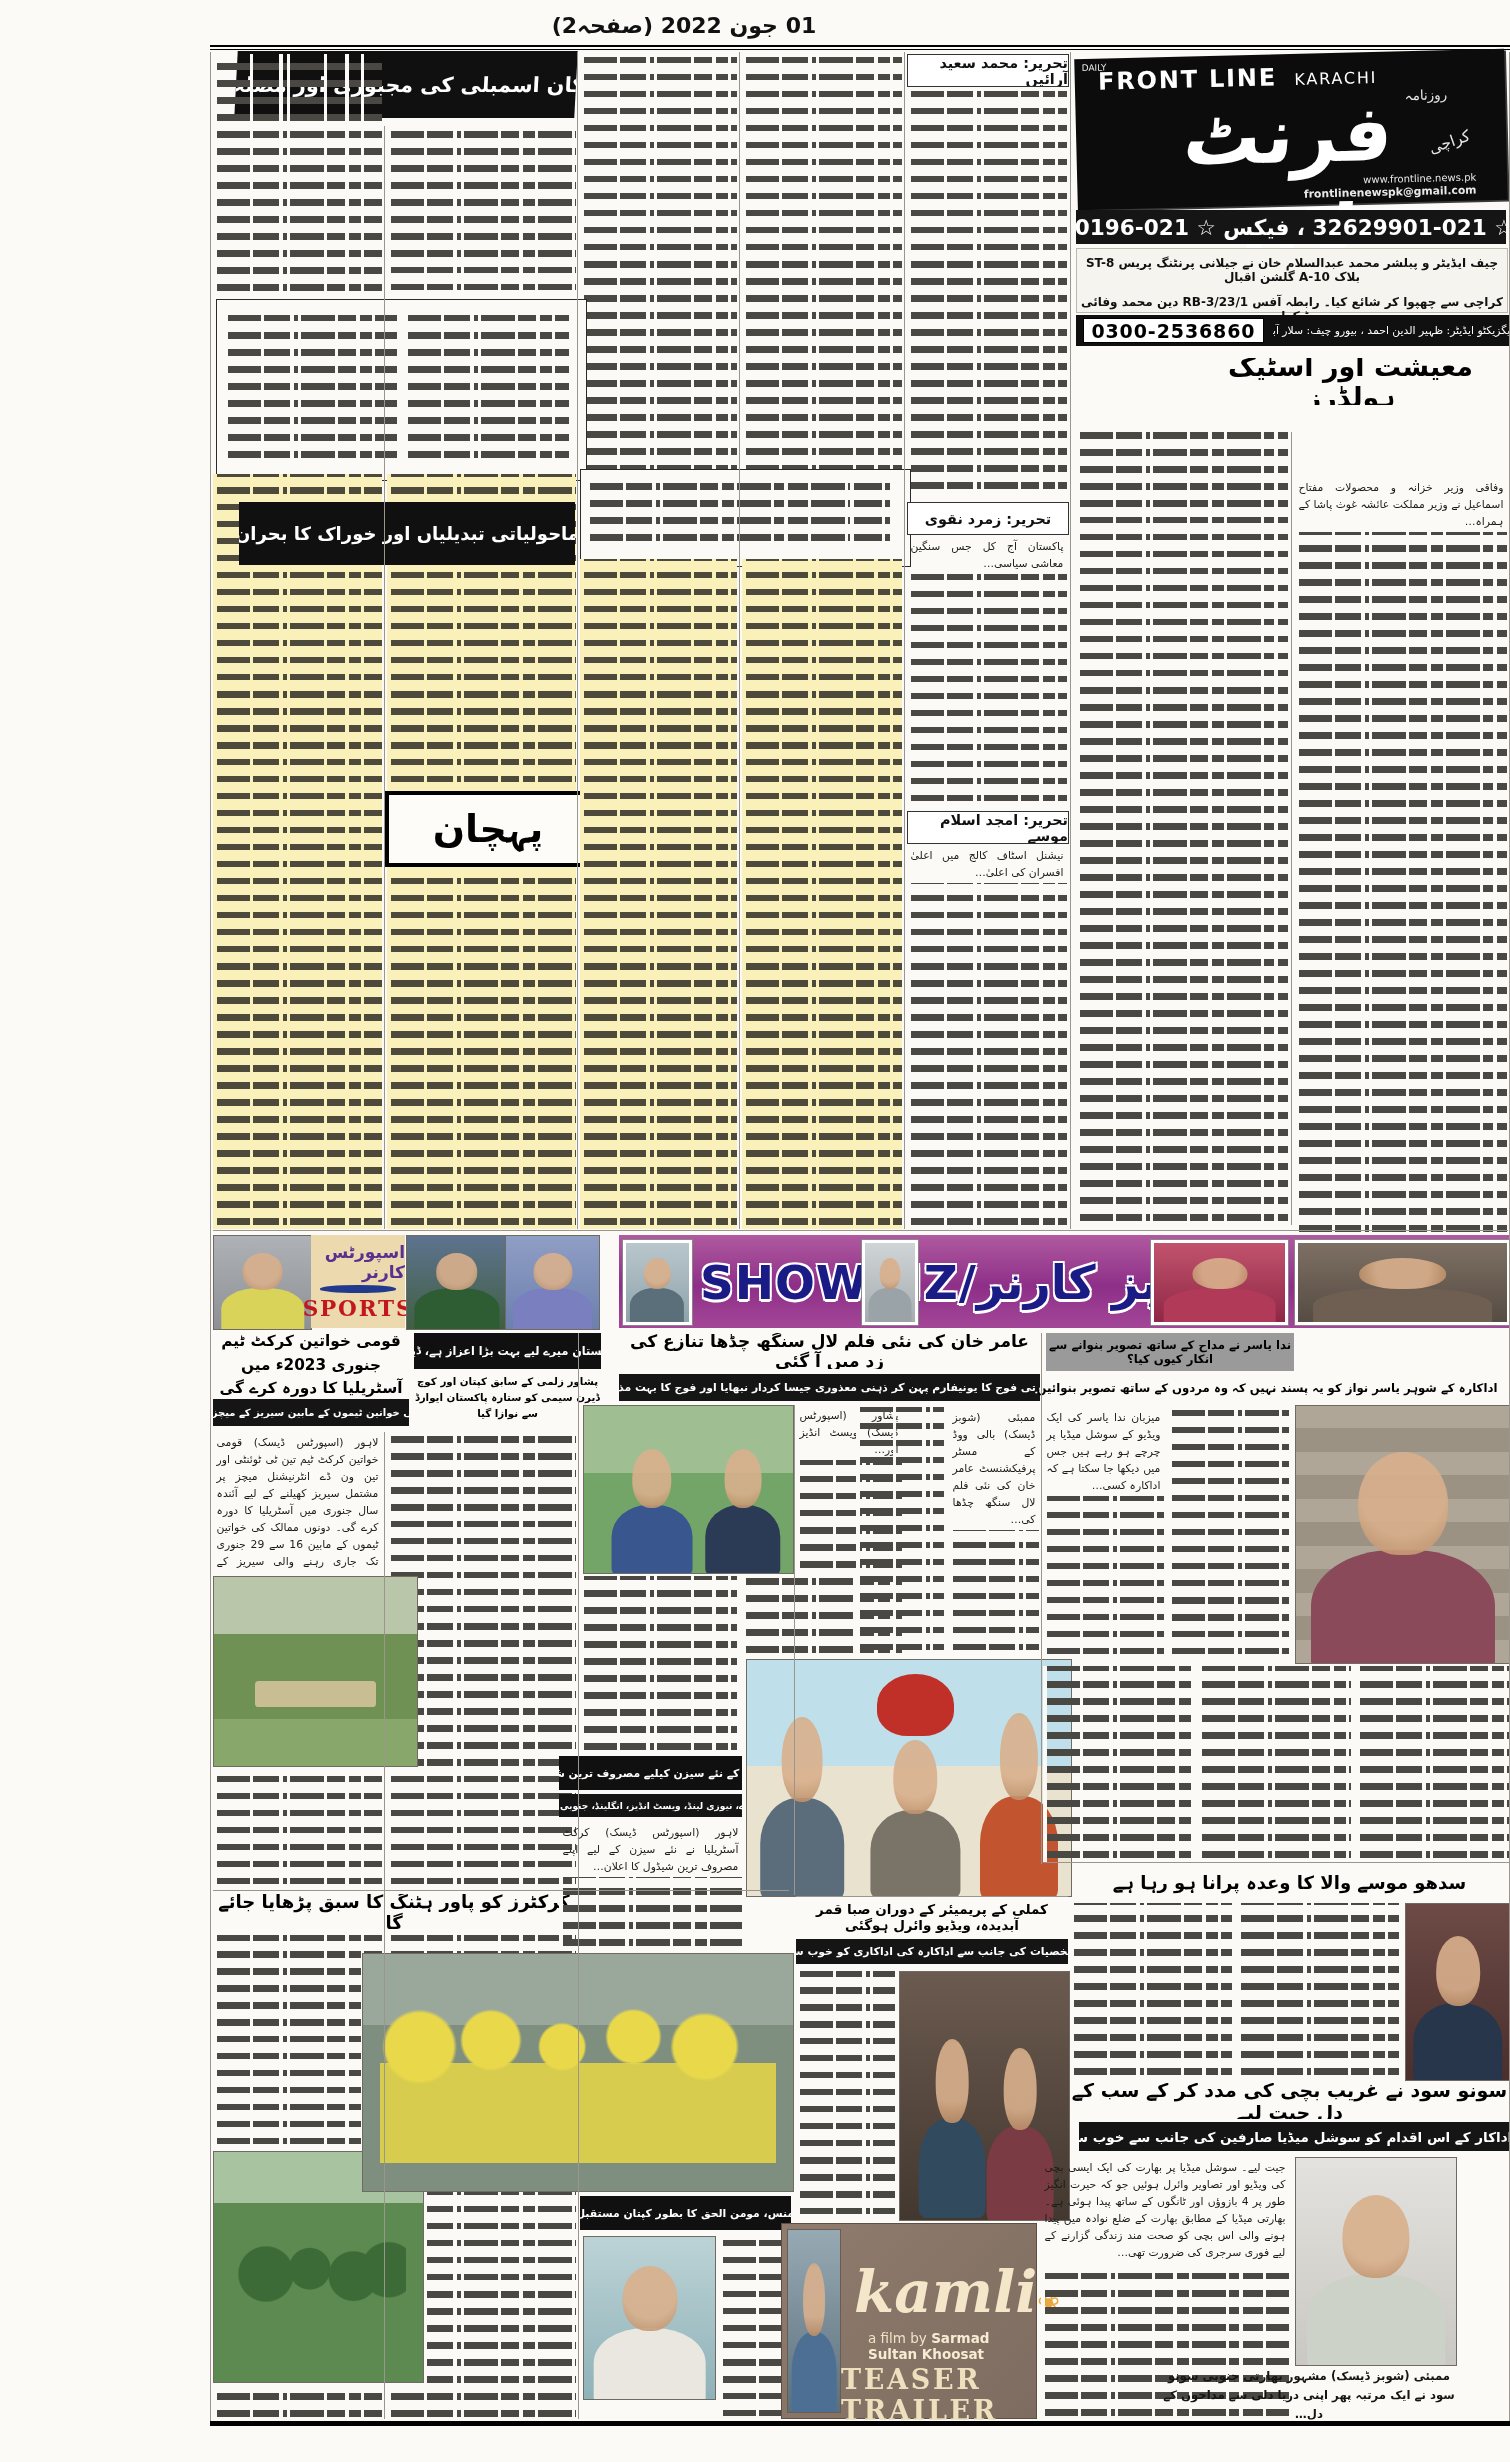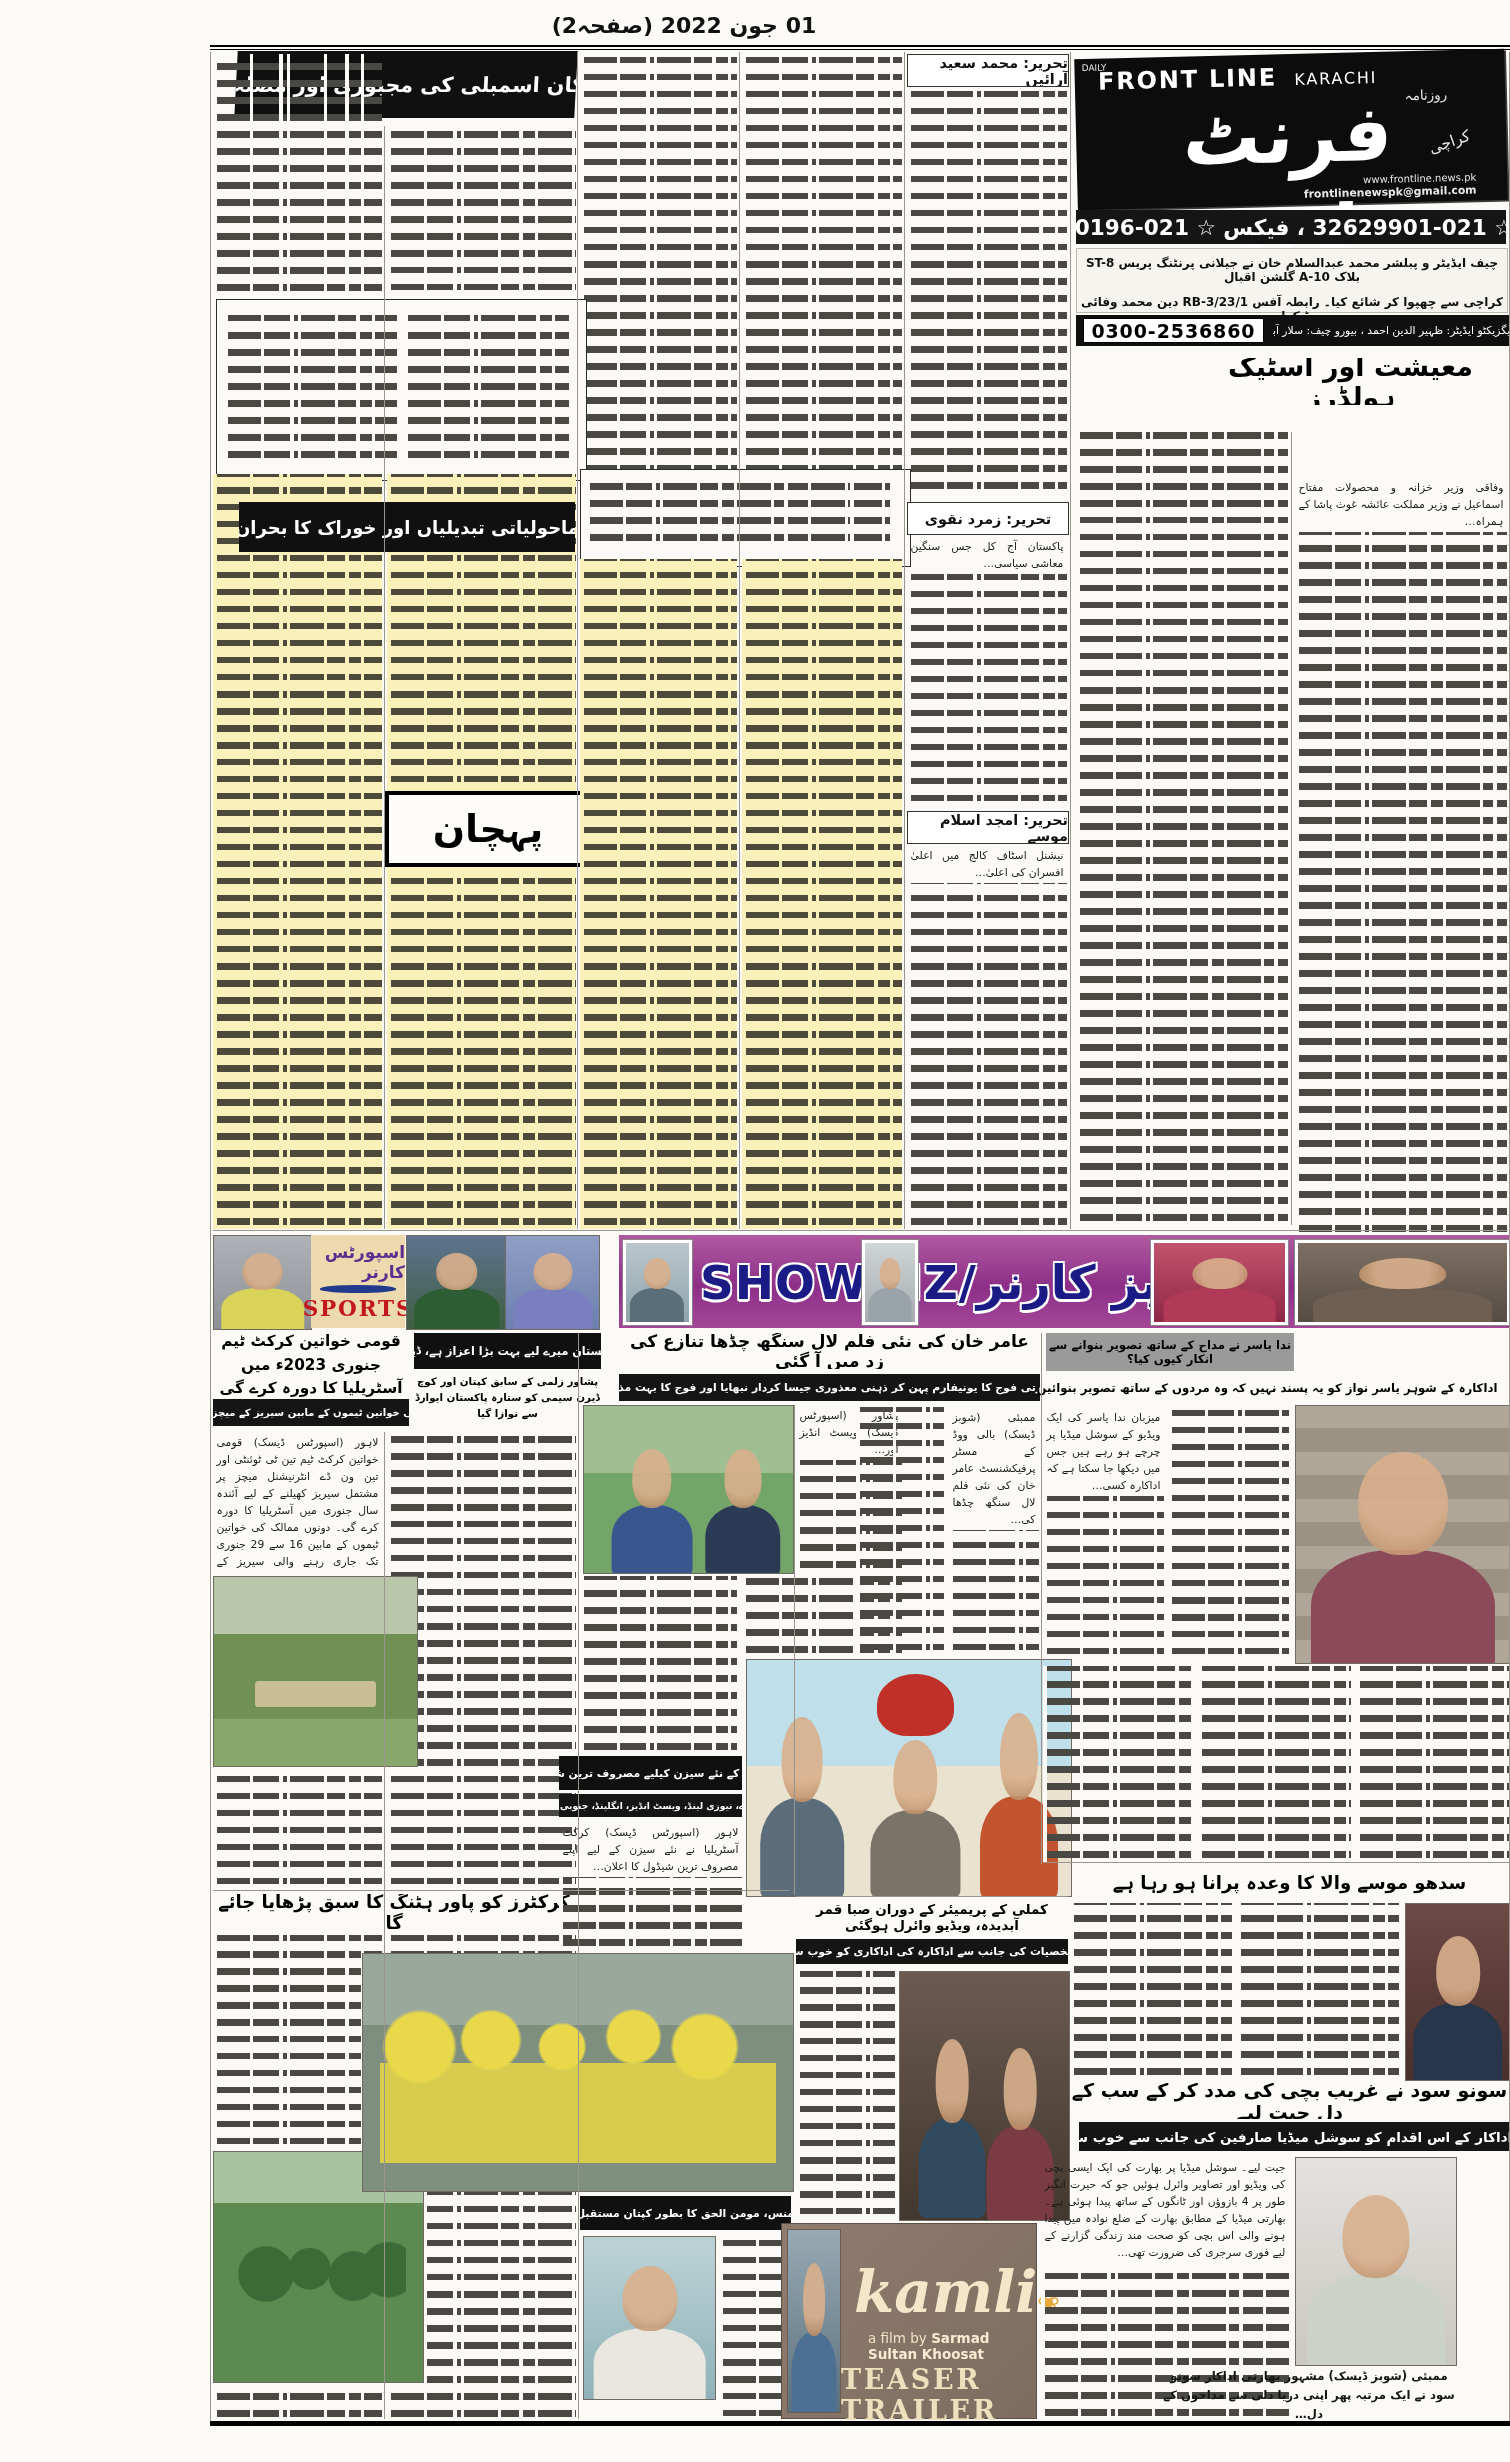--- a/index.html
+++ b/index.html
@@ -122,21 +122,21 @@
     </div>
 </div>
 
 <div class="col yellow" style="left:213px;top:474px;width:169px;height:755px;">
     <div class="stripes yellow"></div>
   </div>
 <div class="col yellow" style="left:387px;top:474px;width:189px;height:755px;">
     <div class="stripes yellow"></div>
   </div>
 
-<div class="abs hblack ur" style="left:239px;top:502px;width:336px;height:50px;font-size:18px;">ماحولیاتی تبدیلیاں اور خوراک کا بحران</div>
+<div class="abs hblack ur" style="left:239px;top:502px;width:336px;height:63px;font-size:18px;">ماحولیاتی تبدیلیاں اور خوراک کا بحران</div>
 
 <div class="abs" style="left:385px;top:791px;width:198px;height:68px;border:4.5px solid #000;background:#fdfcf8;">
   <div class="hplain ur" style="width:100%;height:100%;font-size:38px;">پہچان</div>
 </div>
 
 <div class="abs boxed" style="left:580px;top:469px;width:318px;height:85px;">
   <div class="col" style="left:5.4px;top:5.4px;width:304px;height:70px;">
       <div class="stripes white"></div>
     </div>
 </div>
@@ -330,21 +330,21 @@
   </div>
 <div class="abs photo face torso" style="left:1405px;top:1903px;width:104px;height:176px;background:linear-gradient(180deg,#6d4a46,#4a2f2c);--shirt:#27364a;"></div>
 
 <div class="abs hplain ur" style="left:1070px;top:2083px;width:439px;height:36px;font-size:19px;">سونو سود نے غریب بچی کی مدد کر کے سب کے دل جیت لیے</div>
 <div class="abs bar ur" style="left:1079px;top:2122px;width:430px;height:29px;font-size:13.5px;">بھارتی اداکار کے اس اقدام کو سوشل میڈیا صارفین کی جانب سے خوب سراہا گیا</div>
 <div class="col" style="left:1041px;top:2157px;width:248px;height:263px;">
   <div class="lead">جیت لیے۔ سوشل میڈیا پر بھارت کی ایک ایسی بچی کی ویڈیو اور تصاویر وائرل ہوئیں جو کہ حیرت انگیز طور پر 4 بازوؤں اور ٹانگوں کے ساتھ پیدا ہوئی ہے۔ بھارتی میڈیا کے مطابق بھارت کے ضلع نوادہ میں پیدا ہونے والی اس بچی کو صحت مند زندگی گزارنے کے لیے فوری سرجری کی ضرورت تھی…</div>
   <div class="stripes white"></div>
 </div>
 <div class="abs photo face torso" style="left:1295px;top:2157px;width:160px;height:207px;background:linear-gradient(180deg,#e3e2de,#c9c8c2);--shirt:#cdd2c9;"></div>
-<div class="abs caption" style="left:1156px;top:2367px;width:306px;">ممبئی (شوبز ڈیسک) مشہور بھارتی اداکار سونو سود نے ایک مرتبہ پھر اپنی دریا دلی سے مداحوں کے دل…</div>
+<div class="abs caption" style="left:1156px;top:2367px;width:306px;">ممبئی (شوبز ڈیسک) مشہور بھارتی جنوبی سونو سود نے ایک مرتبہ پھر اپنی دریا دلی سے مداحوں کے دل…</div>
 
 <div class="abs vr" style="left:384px;top:1432px;height:987px;"></div>
 <div class="abs vr" style="left:578px;top:1333px;height:1086px;"></div>
 <div class="abs vr" style="left:794px;top:1405px;height:490px;"></div>
 <div class="abs vr" style="left:1041px;top:1333px;height:531px;"></div>
 <div class="abs hrule" style="left:213px;top:1890px;width:576px;"></div>
 <div class="abs hrule" style="left:796px;top:1896px;width:272px;"></div>
 <div class="abs hrule" style="left:1043px;top:1862px;width:466px;"></div>
 
 <div class="abs" style="left:210px;top:2421px;width:1300px;height:5.4px;background:#000;"></div>

